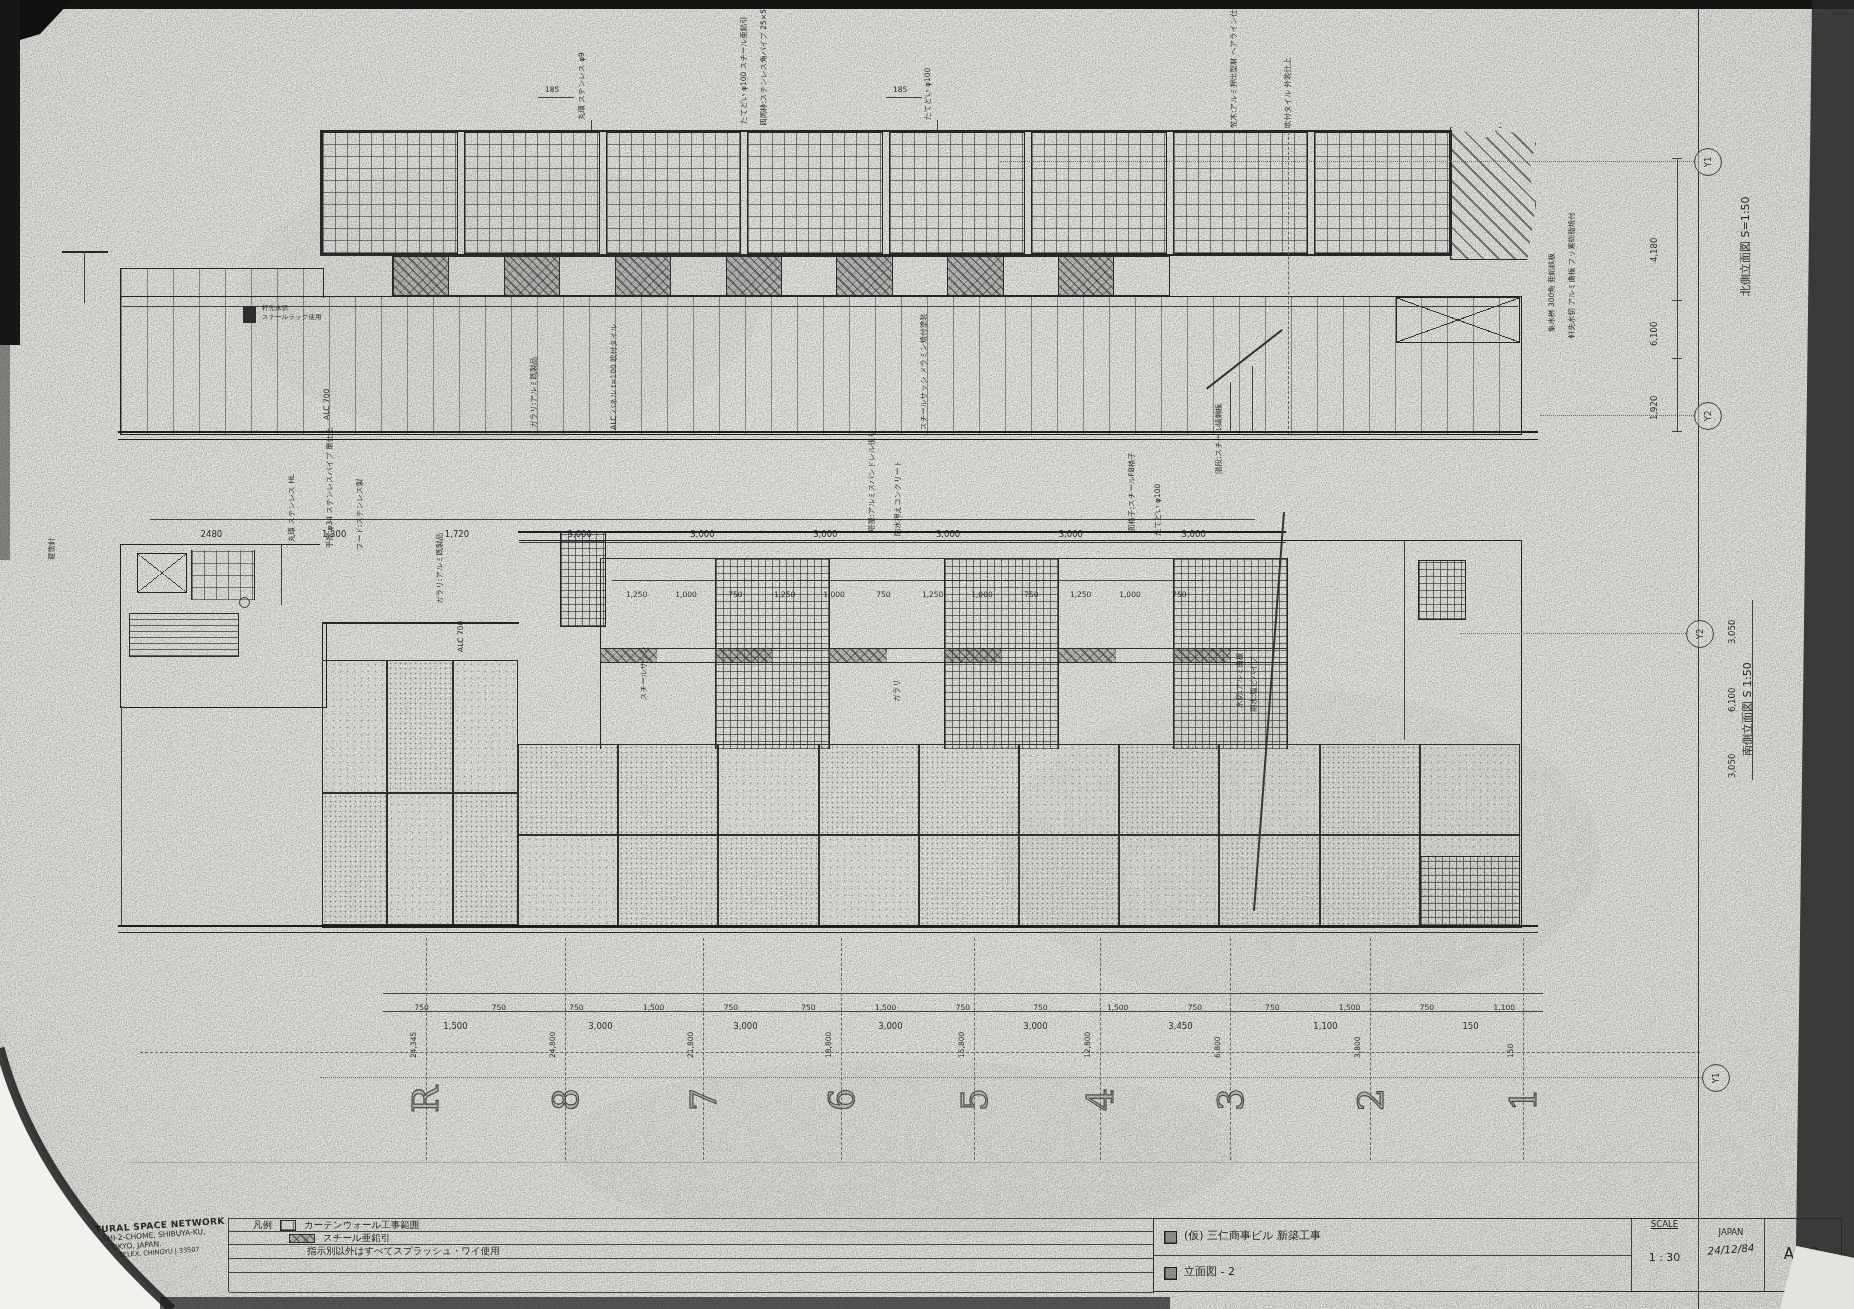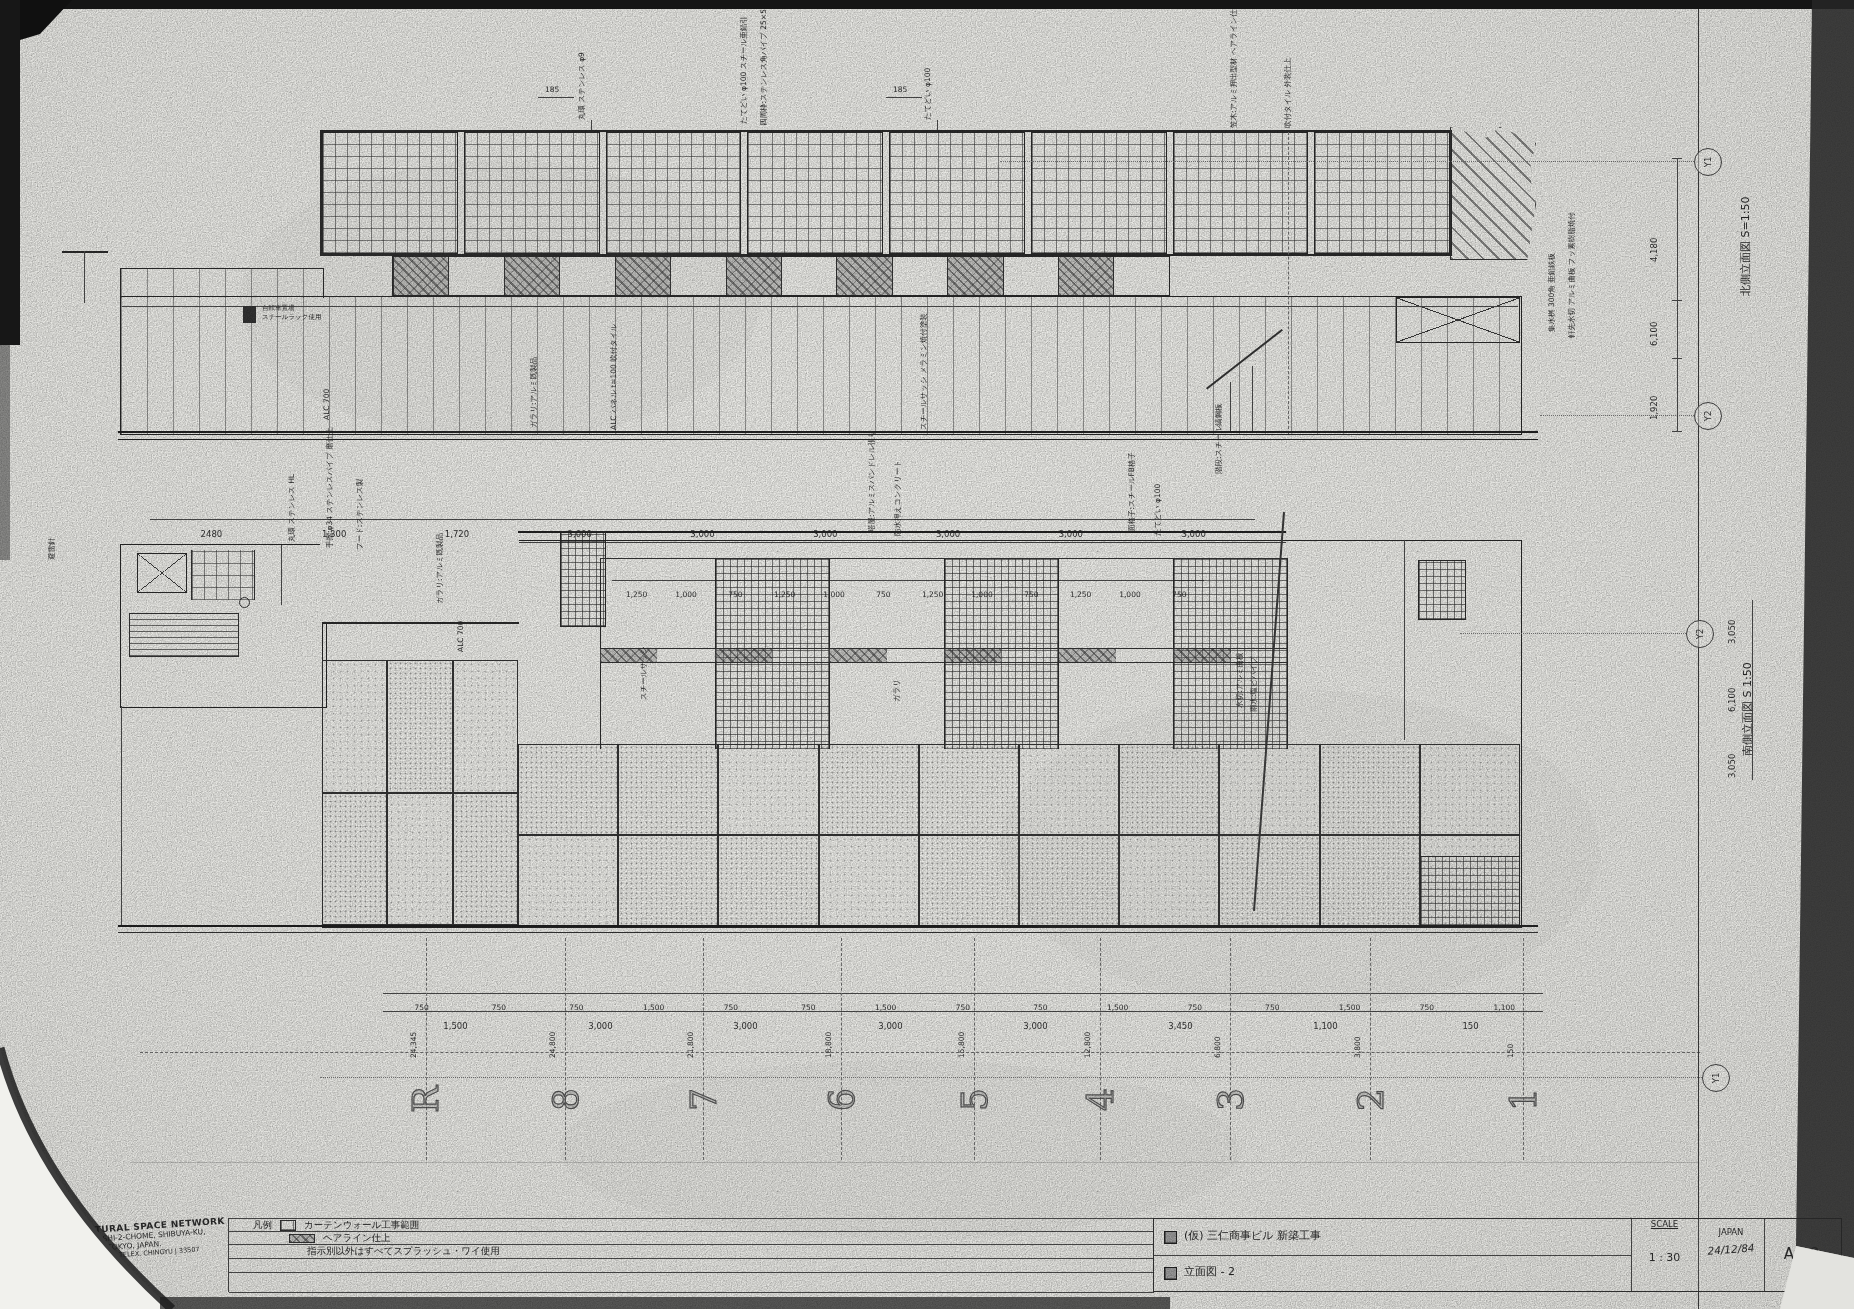--- a/index.html
+++ b/index.html
@@ -108,21 +108,21 @@
       <div class="hatchd"></div>
         <div></div>
     </div>
 
     <div class="abs xcell" style="left:1396px;top:297px;width:122px;height:44px;border:1.5px solid #2a2a2a;"></div>
 
     <div class="abs vstripes" style="left:120px;top:296px;width:1400px;height:137px;border:1.8px solid #262626;"></div>
     <div class="abs vstripes" style="left:120px;top:268px;width:202px;height:29px;border:1.5px solid #2a2a2a;border-bottom:none;"></div>
     <div class="hl" style="left:122px;top:306px;width:1396px;"></div>
     <div class="abs" style="left:243px;top:306px;width:13px;height:17px;background:#2f2f2f;"></div>
-    <div class="abs t6 jp" style="left:262px;top:304px;">自転車置場</div>
+    <div class="abs t6 jp" style="left:262px;top:304px;">軒先水切</div>
     <div class="abs t6 jp" style="left:262px;top:313px;">スチールラック使用</div>
     <div class="rot t7 jp" style="left:333px;top:408px;">ALC 700</div>
 
     <div class="abs" style="left:1206px;top:388px;width:96px;height:1.5px;background:#333;transform-origin:left top;transform:rotate(-38deg);"></div>
     <div class="vl" style="left:1230px;top:382px;height:50px;"></div>
     <div class="vl" style="left:1252px;top:366px;height:66px;"></div>
     <div class="vdash" style="left:1288px;top:132px;height:302px;"></div>
 
     <div class="abs" style="left:118px;top:431px;width:1420px;height:6px;border-top:2.5px solid #222;border-bottom:1.2px solid #222;"></div>
 
@@ -396,21 +396,21 @@
       <div class="hl" style="left:0;top:40px;width:925px;"></div>
       <div class="hl" style="left:0;top:54px;width:925px;"></div>
       <div class="hl" style="left:0;top:74px;width:925px;"></div>
       <div class="abs t9 jp" style="left:24px;top:1px;display:flex;gap:8px;align-items:center;">
         <span>凡例</span>
         <span class="cell-ico mesh" style="width:14px;height:9px;"></span>
         <span>カーテンウォール工事範囲</span>
       </div>
       <div class="abs t9 jp" style="left:60px;top:14px;display:flex;gap:8px;align-items:center;">
         <span class="cell-ico hatchd" style="width:24px;height:7px;"></span>
-        <span>ヘアライン仕上</span>
+        <span>スチール亜鉛引</span>
       </div>
       <div class="abs t9 jp" style="left:78px;top:27px;">指示別以外はすべてスプラッシュ・ワイ使用</div>
     </div>
 
     <div class="abs" style="left:1153px;top:1218px;width:687px;height:72px;border:1.2px solid #333;">
       <div class="vl" style="left:477px;top:0;height:72px;"></div>
       <div class="vl" style="left:544px;top:0;height:72px;"></div>
       <div class="vl" style="left:610px;top:0;height:72px;"></div>
       <div class="hl" style="left:0;top:36px;width:477px;"></div>
 

